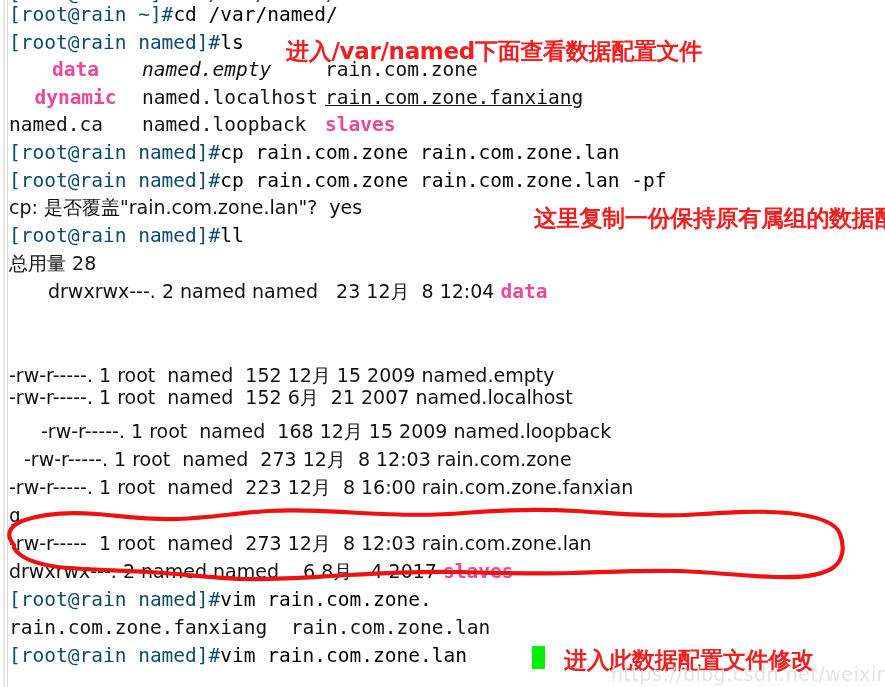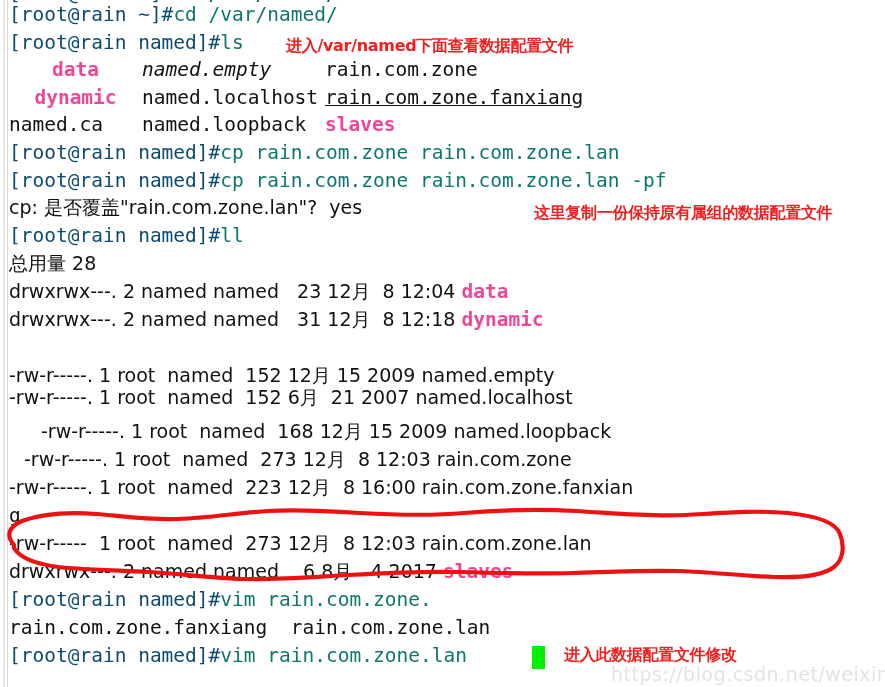--- a/index.html
+++ b/index.html
@@ -53,37 +53,37 @@
     font-size: 19.5px;
     line-height: 27.6px;
     letter-spacing: 0px;
     color: #111111;
     font-family: "DejaVu Sans Mono", "Liberation Mono", monospace;
   }
   .prompt {
     color: #0c4a6e;
   }
   .cmd {
-    color: #0f766e;
+    color: #000000;
   }
   .dir {
     color: #ec4899;
     font-weight: bold;
     text-align: center;
   }
   .cjk {
     font-family: "DejaVu Sans", "Liberation Sans", sans-serif;
     font-size: 19px;
   }
   .annot {
     position: absolute;
     color: #f02020;
     font-family: "DejaVu Sans", "Liberation Sans", sans-serif;
     font-weight: bold;
-    font-size: 16px;
+    font-size: 23px;
     white-space: pre;
     letter-spacing: -0.3px;
   }
   .cursor {
     position: absolute;
     background: #00f000;
     width: 13px;
     height: 23px;
   }
   .watermark {
@@ -129,23 +129,22 @@
     <div class="line" style="top:139px;"><span class="prompt">[root@rain named]#</span><span class="cmd">cp rain.com.zone rain.com.zone.lan</span></div>
 
     <div class="line" style="top:166.5px;"><span class="prompt">[root@rain named]#</span><span class="cmd">cp rain.com.zone rain.com.zone.lan -pf</span></div>
 
     <div class="line cjk" style="top:194px;">cp: 是否覆盖"rain.com.zone.lan"?  yes</div>
 
     <div class="line" style="top:222px;"><span class="prompt">[root@rain named]#</span><span class="cmd">ll</span></div>
 
     <div class="line cjk" style="top:250px;">总用量 28</div>
 
-    <div class="line" style="top:278px;"><span class="cjk">drwxrwx---. 2 named named   23 12月  8 12:04 </span><span class="dir">data</span></div>
+    <div class="line" style="top:278px;padding-left:39px;"><span class="cjk">drwxrwx---. 2 named named   23 12月  8 12:04 </span><span class="dir">data</span></div>
 
-    <div class="line" style="top:306px;"><span class="cjk">drwxrwx---. 2 named named   31 12月  8 12:18 </span><span class="dir">dynamic</span></div>
 
     <div class="line cjk" style="top:362px;">-rw-r-----. 1 root  named  152 12月 15 2009 named.empty</div>
     <div class="line cjk" style="top:384px;">-rw-r-----. 1 root  named  152 6月  21 2007 named.localhost</div>
     <div class="line cjk" style="top:418px;padding-left:32px;">-rw-r-----. 1 root  named  168 12月 15 2009 named.loopback</div>
     <div class="line cjk" style="top:446px;padding-left:15px;">-rw-r-----. 1 root  named  273 12月  8 12:03 rain.com.zone</div>
     <div class="line cjk" style="top:474px;">-rw-r-----. 1 root  named  223 12月  8 16:00 rain.com.zone.fanxian</div>
     <div class="line" style="top:502px;">g</div>
     <div class="line cjk" style="top:530px;">-rw-r-----  1 root  named  273 12月  8 12:03 rain.com.zone.lan</div>
 
     <div class="line" style="top:558px;"><span class="cjk">drwxrwx---. 2 named named    6 8月   4 2017 </span><span class="dir">slaves</span></div>

